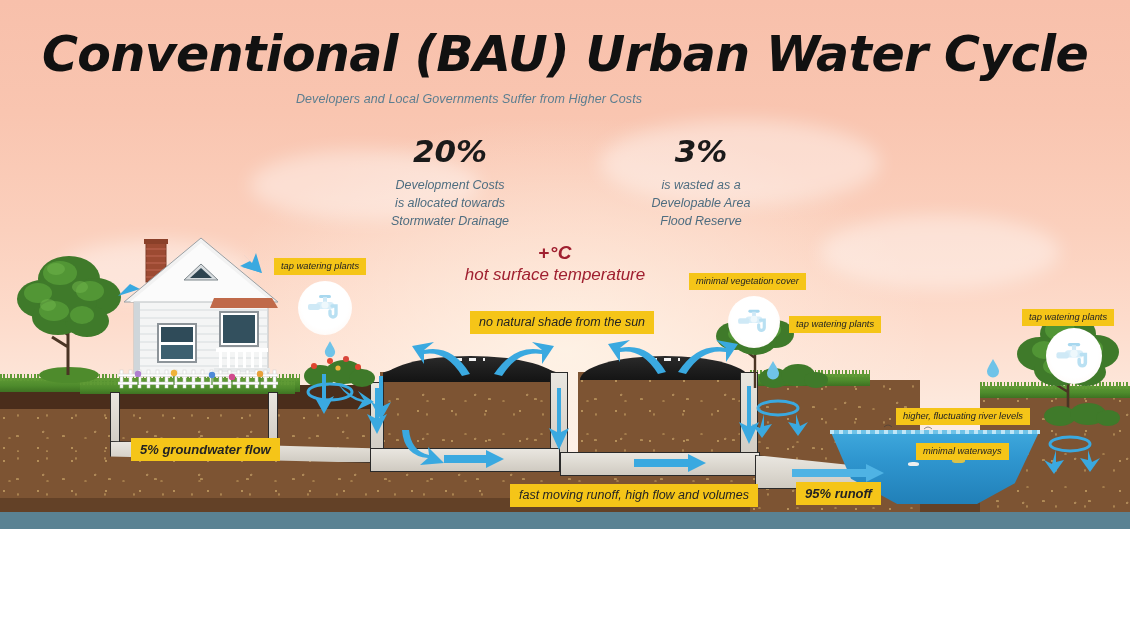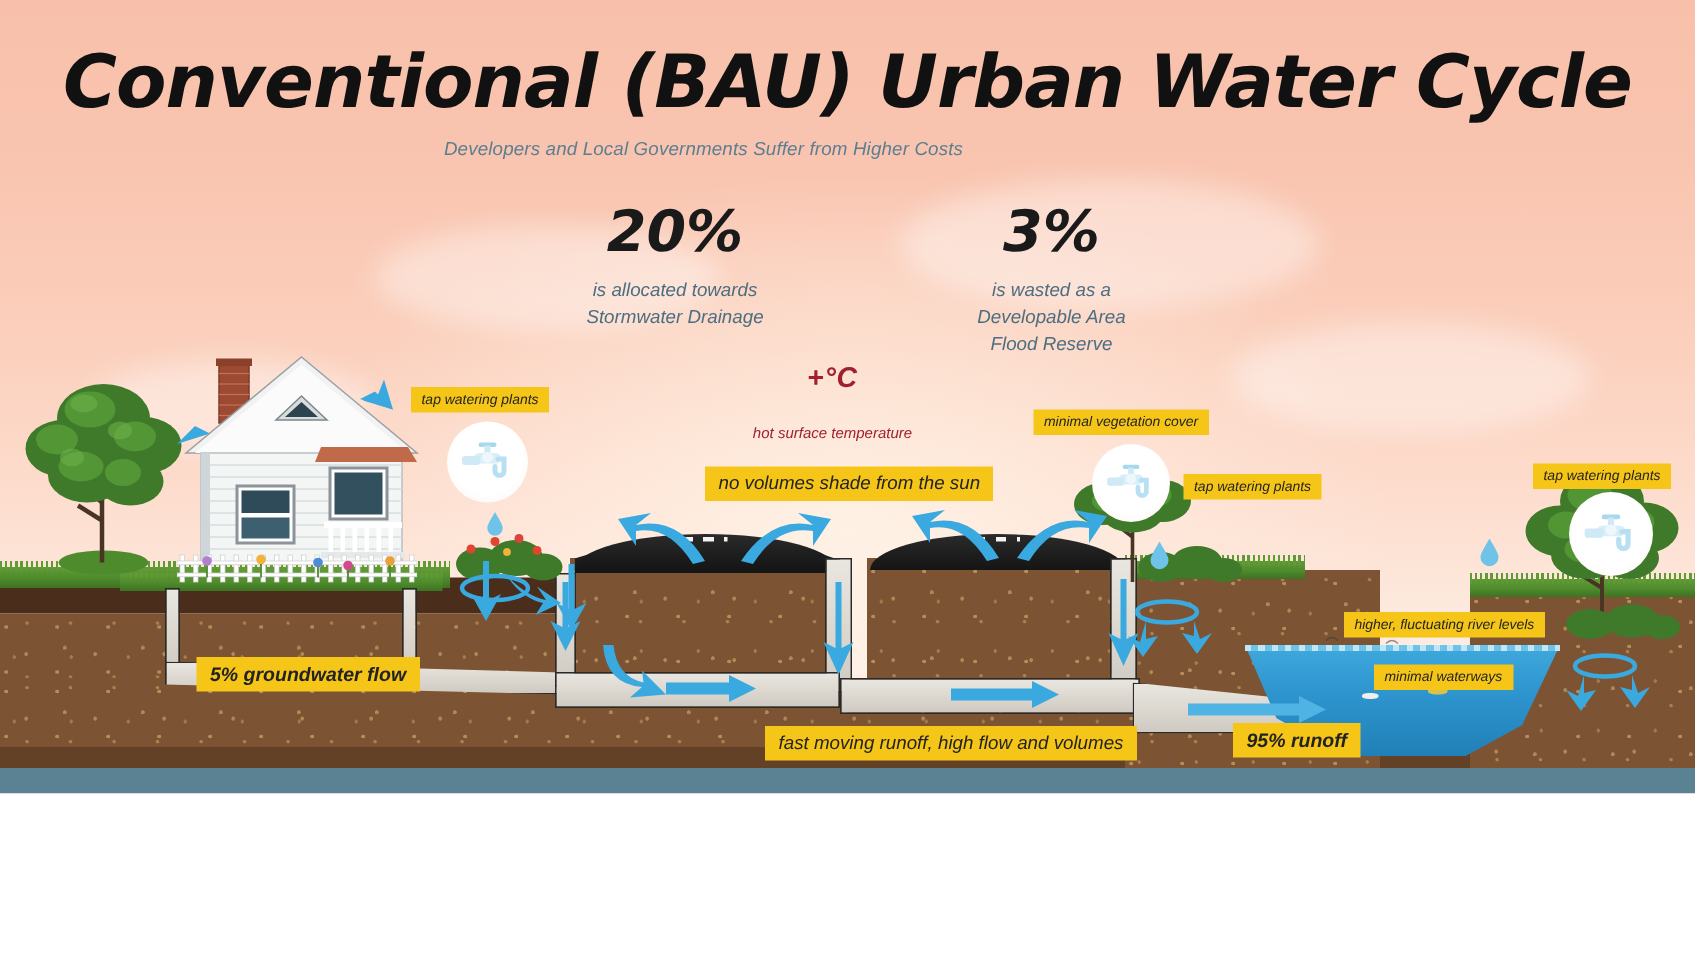--- a/index.html
+++ b/index.html
@@ -44,33 +44,33 @@
   }
   .subtitle {
     position: absolute; left: 0; top: 92px; width: 938px;
     text-align: center; font-size: 12.5px; color: #5c7e90;
     letter-spacing: .1px;
   }
 
   
   .stat { position: absolute; text-align: center; color: #4e6d80; }
   .stat .num {
-    font-size: 38px; font-weight: bold; color: #1a1a1a;
+    font-size: 31px; font-weight: bold; color: #1a1a1a;
     font-family: "DejaVu Sans", sans-serif; line-height: 1.1;
   }
   .stat .lines { font-size: 12.5px; line-height: 18px; margin-top: 8px; }
   #stat-0 { left: 340px; top: 134px; width: 220px; }
   #stat-1 { left: 606px; top: 134px; width: 190px; }
 
   .temp {
     position: absolute; left: 430px; top: 242px; width: 250px;
     text-align: center; color: #a02030;
   }
   .temp .deg { font-size: 19px; font-weight: bold; letter-spacing: .5px; }
-  .temp .cap { font-size: 10px; margin-top: 20px; }
+  .temp .cap { font-size: 17px; margin-top: 1px; }
 
   
   .lbl {
     position: absolute;
     background: #f5c518;
     color: #232323;
     font-size: 9.3px;
     padding: 3px 7px 3px 7px;
     white-space: nowrap;
     line-height: 11px;
@@ -522,57 +522,58 @@
         <circle cx="19" cy="12" r="3.6" fill="#eef8fc"></circle>
       </svg>
     </div>
 
     <div class="title">Conventional (BAU) Urban Water Cycle</div>
     <div class="subtitle">Developers and Local Governments Suffer from Higher Costs</div>
 
     <div class="stat" id="stat-0">
       <div class="num">20%</div>
       <div class="lines">
+        <div>Development Costs</div>
         <div>is allocated towards</div>
         <div>Stormwater Drainage</div>
       </div>
     </div>
     <div class="stat" id="stat-1">
       <div class="num">3%</div>
       <div class="lines">
         <div>is wasted as a</div>
         <div>Developable Area</div>
         <div>Flood Reserve</div>
       </div>
     </div>
 
     <div class="temp">
       <div class="deg">+°C</div>
       <div class="cap">hot surface temperature</div>
     </div>
 
     <div class="lbl" style="left:274px;top:258px;">tap watering plants</div>
 
-    <div class="lbl shade" style="left:470px;top:311px;">no volumes shade from the sun</div>
+    <div class="lbl shade" style="left:470px;top:311px;">no natural shade from the sun</div>
 
     <div class="lbl" style="left:689px;top:273px;">minimal vegetation cover</div>
 
     <div class="lbl" style="left:789px;top:316px;">tap watering plants</div>
 
     <div class="lbl" style="left:1022px;top:309px;">tap watering plants</div>
 
     <div class="lbl big" style="left:131px;top:438px;">5% groundwater flow</div>
 
     <div class="lbl" style="left:896px;top:408px;">higher, fluctuating river levels</div>
 
     <div class="lbl" style="left:916px;top:443px;">minimal waterways</div>
 
     <div class="lbl mid" style="left:510px;top:484px;">fast moving runoff, high flow and volumes</div>
 
-    <div class="lbl big" style="left:822px;top:482px;">95% runoff</div>
+    <div class="lbl big" style="left:796px;top:482px;">95% runoff</div>
   </div>
 
   <div class="teal-band"></div>
   <div class="footer">
     
     
     
   </div>
 
 </div>

